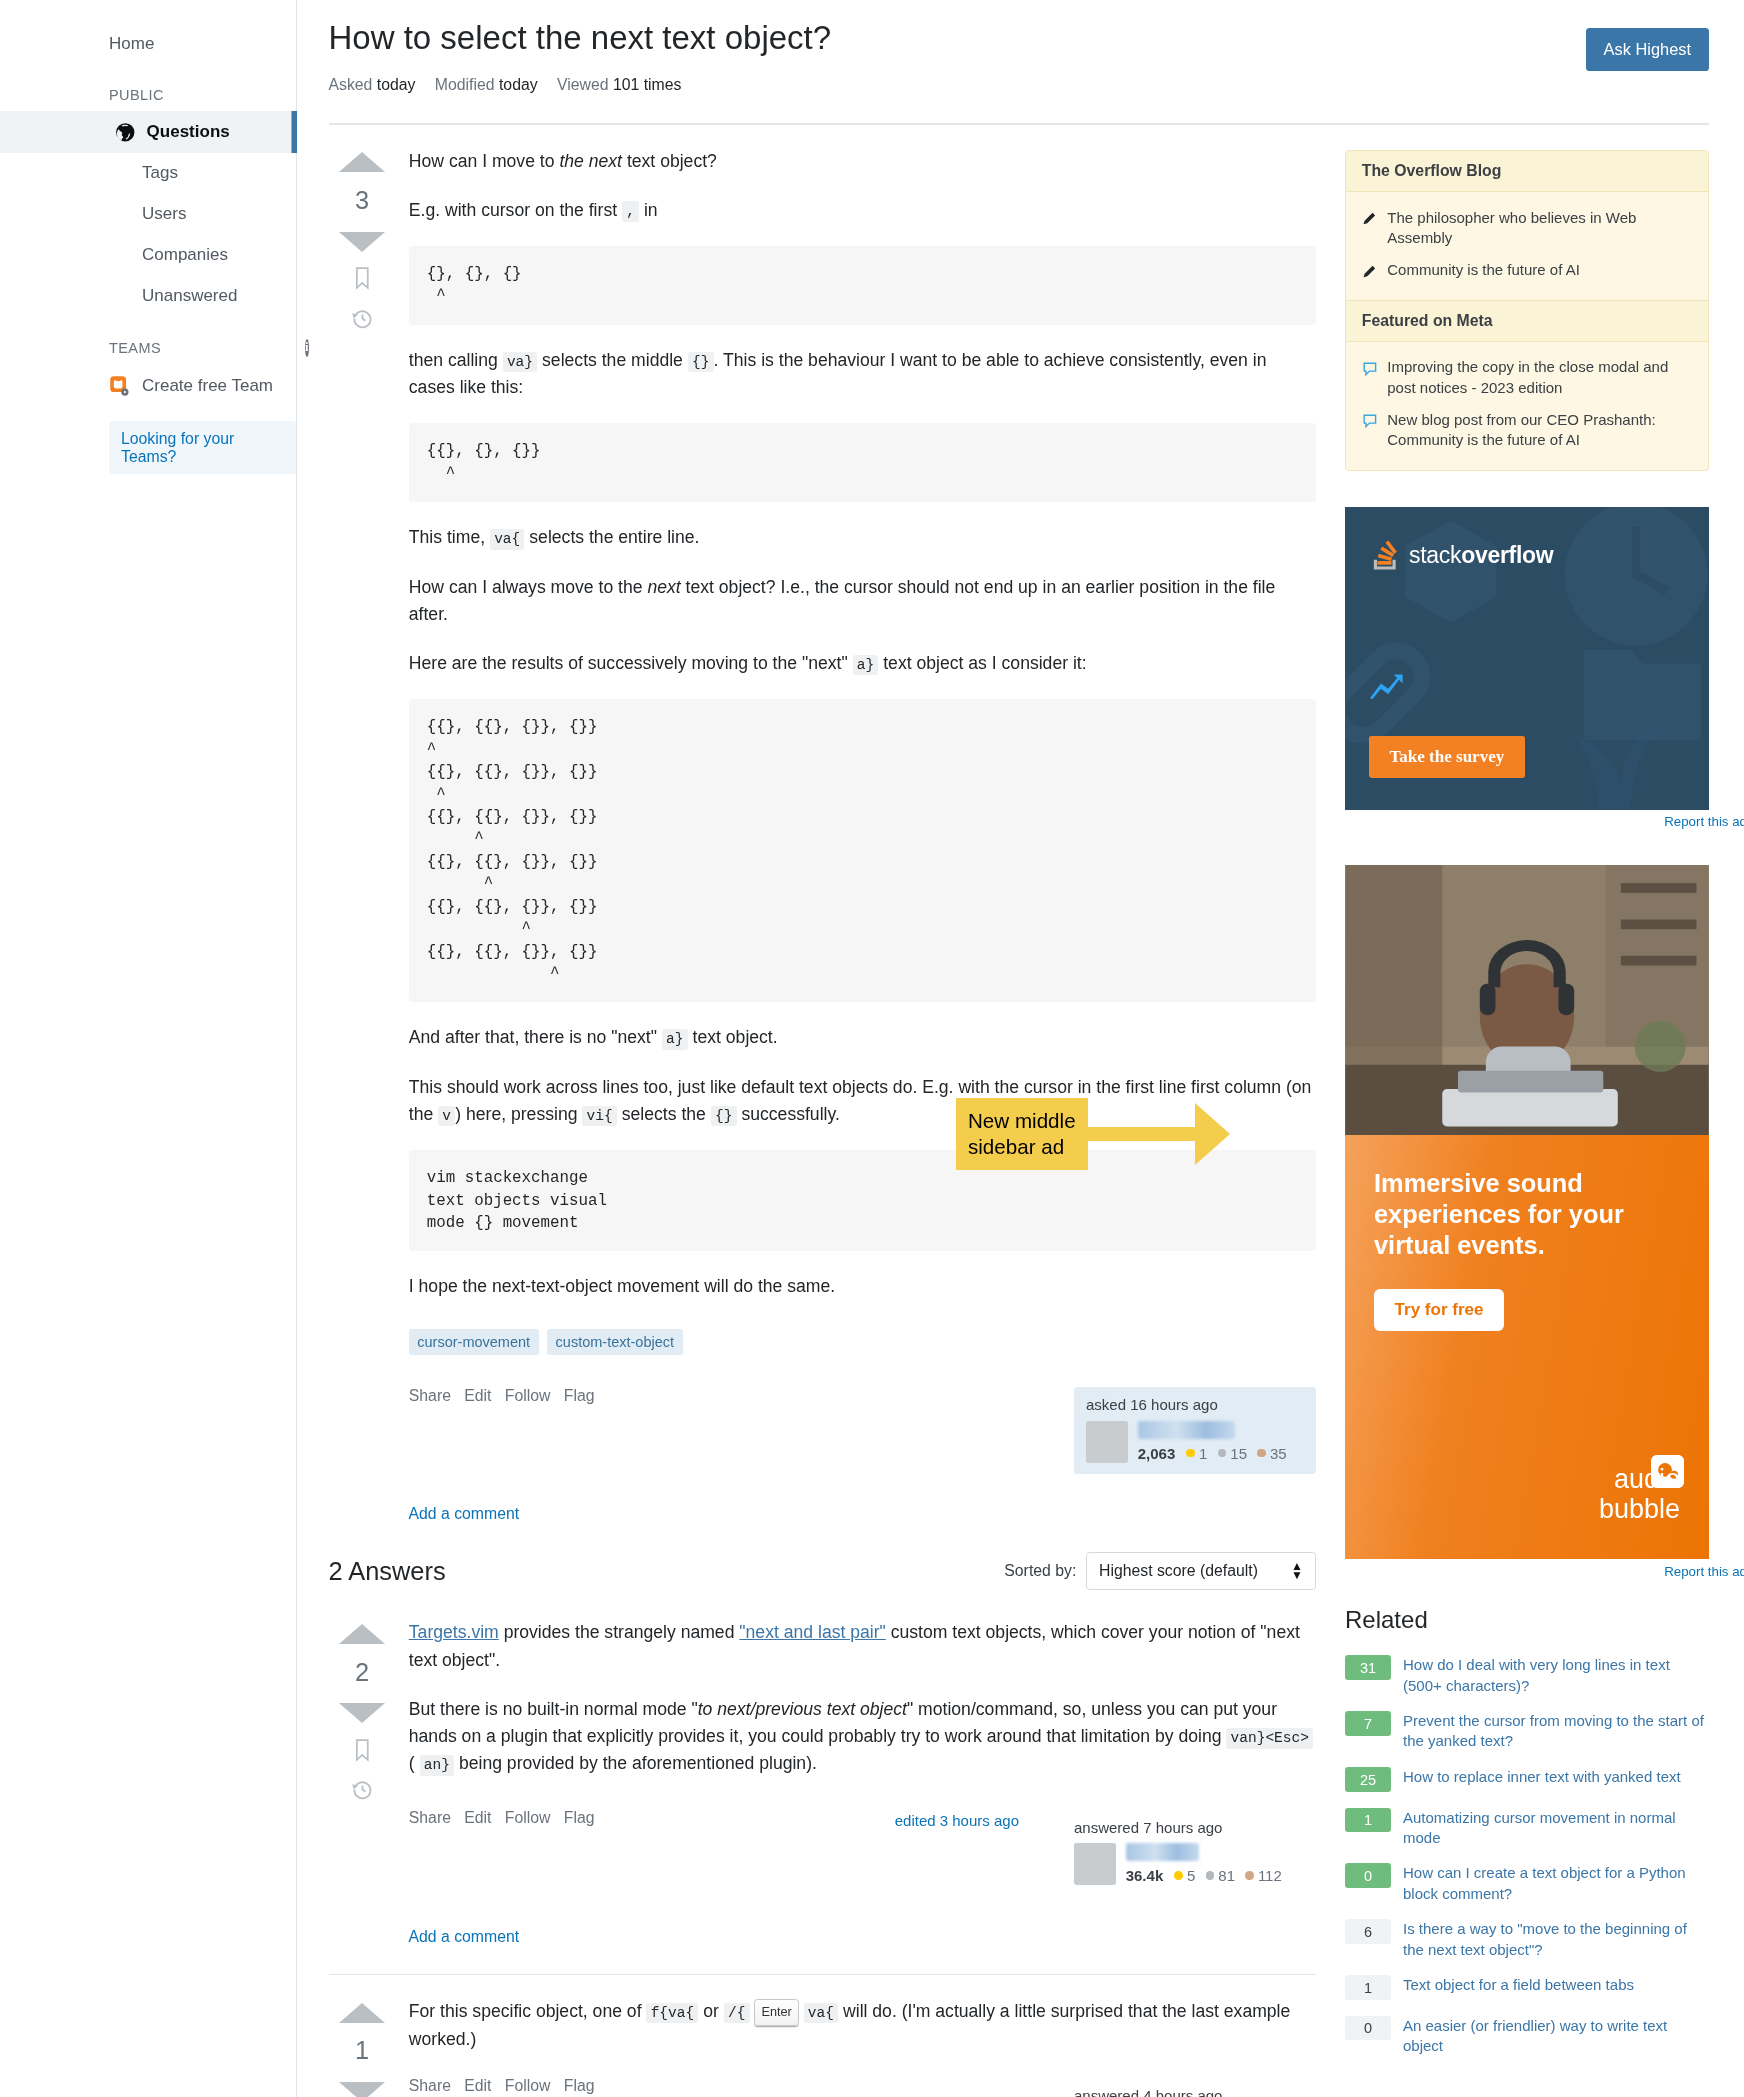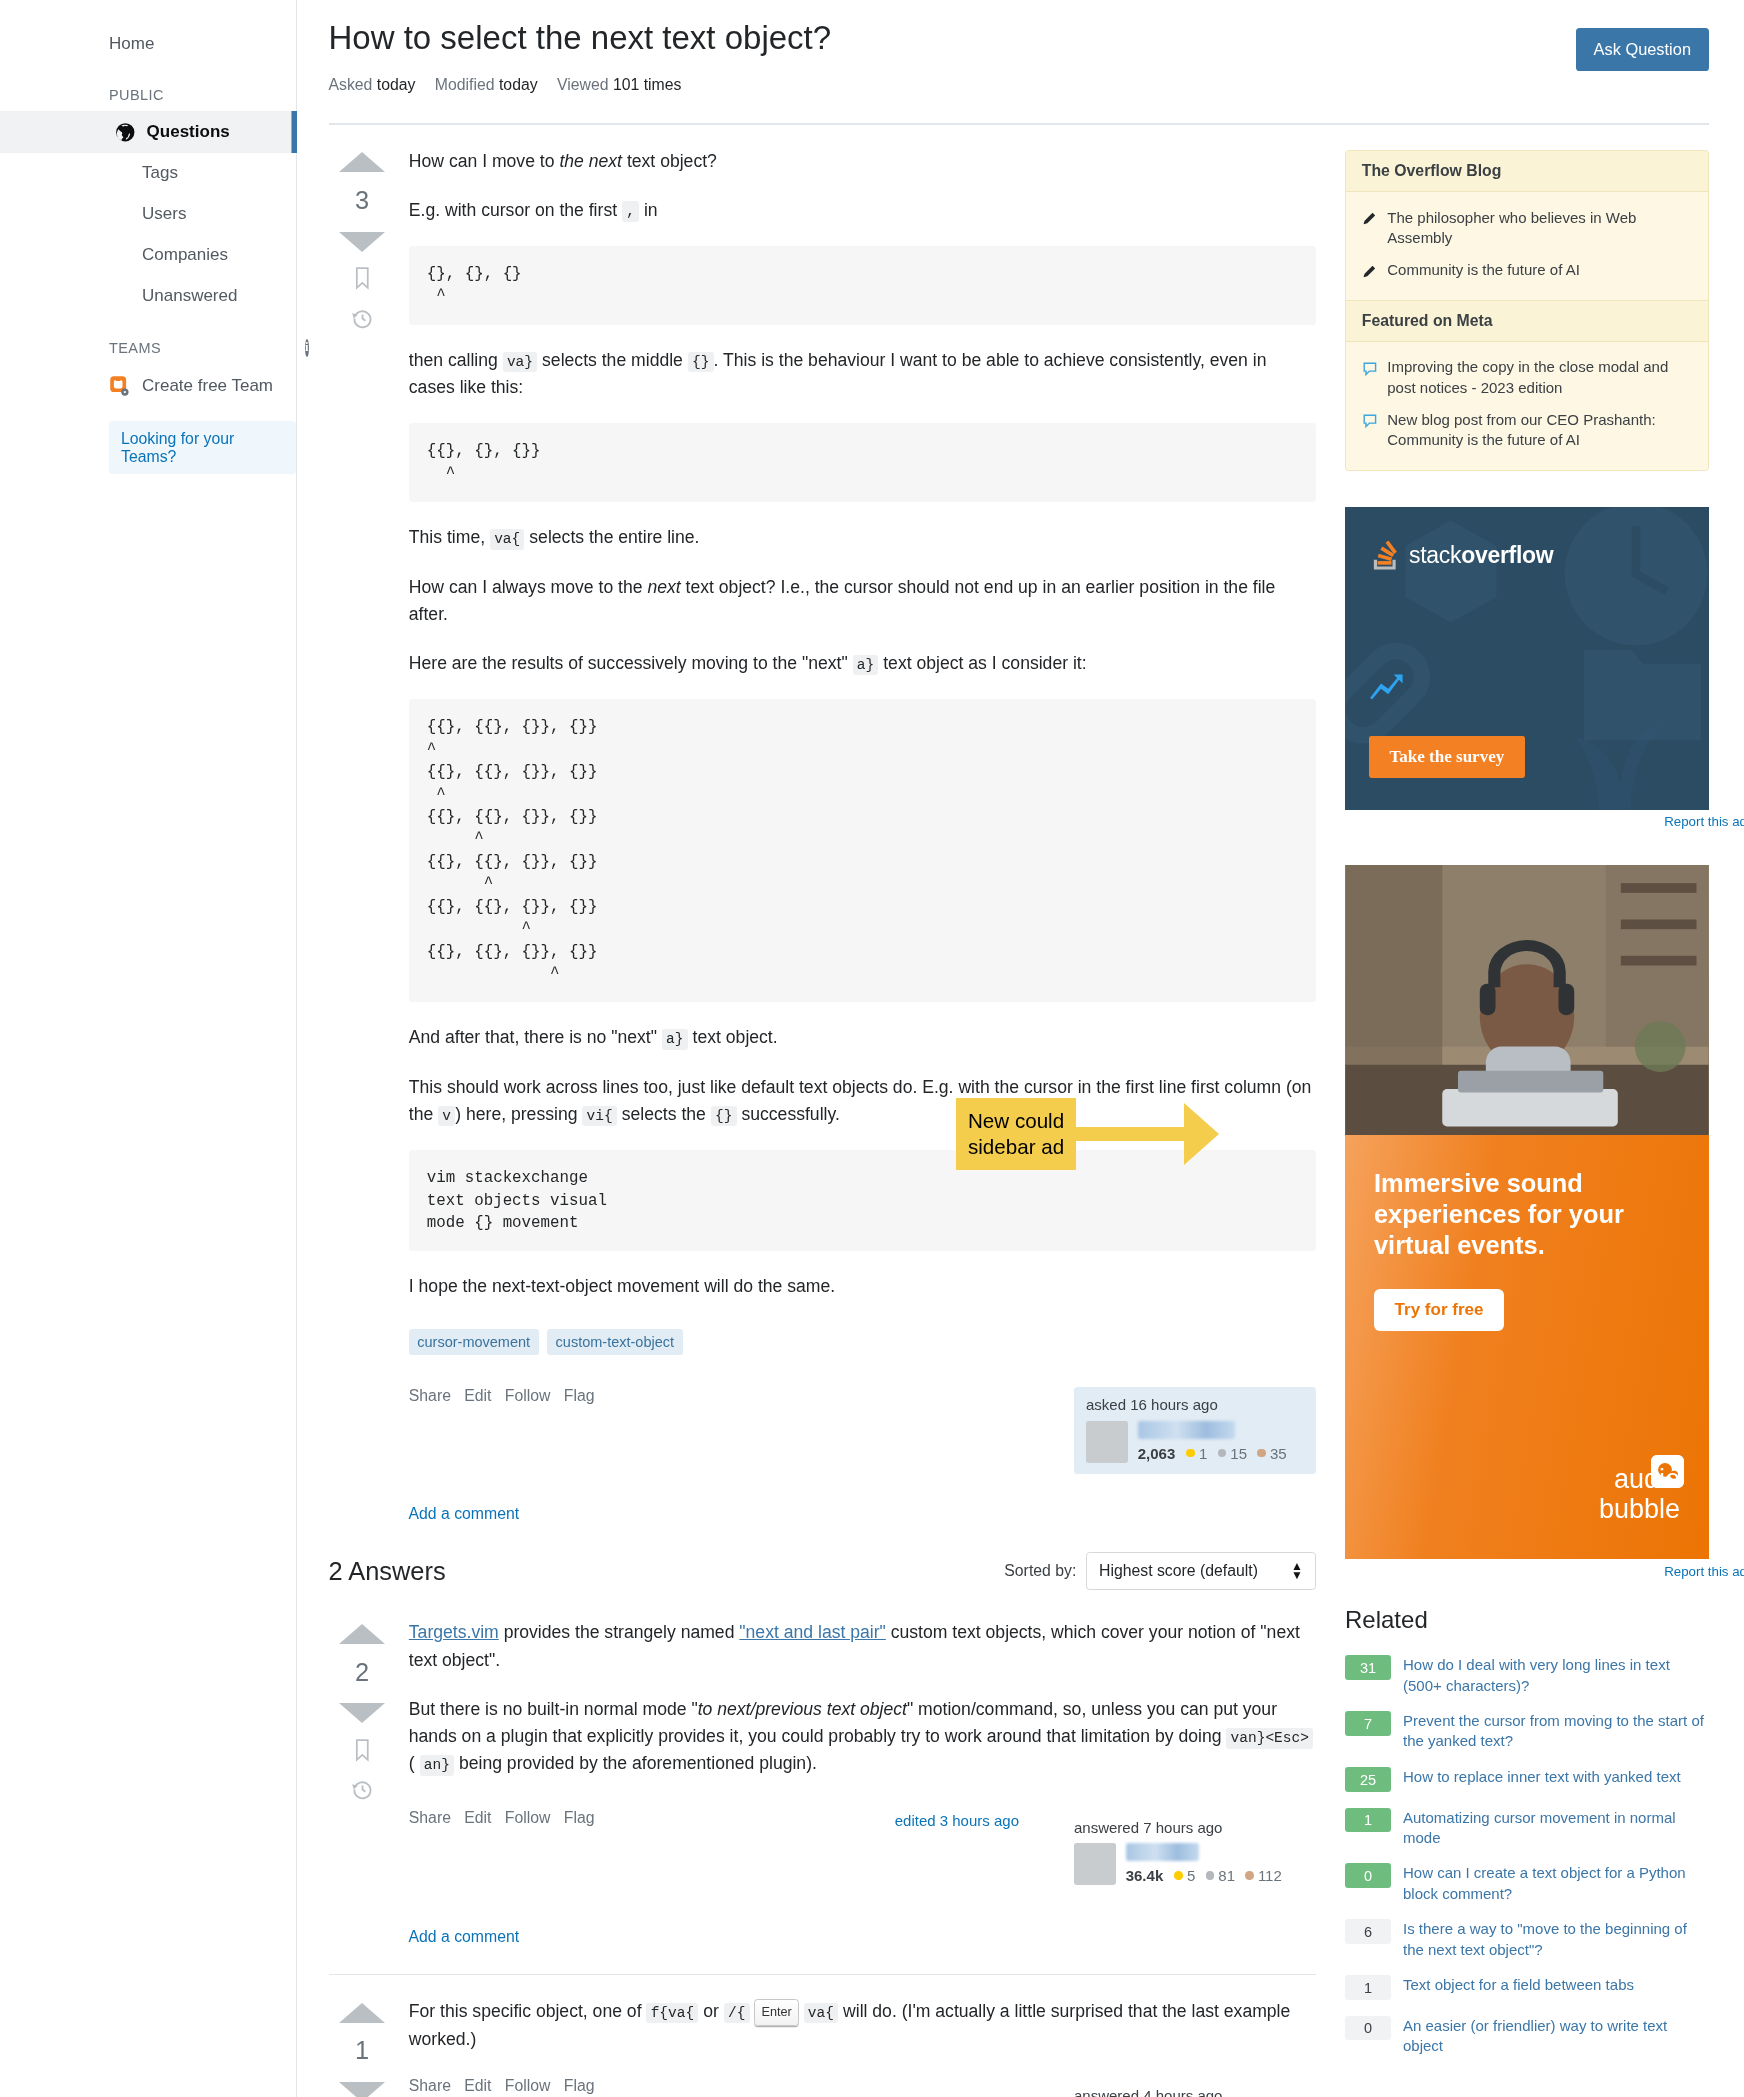--- a/index.html
+++ b/index.html
@@ -304,21 +304,21 @@
       <span>Create free Team</span>
     </a>
 
     <a class="teams-cta">Looking for your Teams?</a>
   </nav>
 
   <main class="content">
 
     <header class="q-header">
       <h1 class="q-title">How to select the next text object?</h1>
-      <button class="ask-btn">Ask Question</button>
+      <button class="ask-btn">Ask Highest</button>
       <div class="q-meta">
         <span><span>Asked</span> <b>today</b></span>
         <span><span>Modified</span> <b>today</b></span>
         <span><span>Viewed</span> <b>101 times</b></span>
       </div>
     </header>
     <div class="rule"></div>
 
     <div class="twocol">
 
@@ -675,18 +675,18 @@
             <a class="rel-link">An easier (or friendlier) way to write text object</a>
           </div>
         </section>
 
       </aside>
     </div>
   </main>
 </div>
 
 <div class="annot">
-  <div class="annot-box">New could
+  <div class="annot-box">New middle
 sidebar ad</div>
   <div class="annot-shaft"></div>
   <div class="annot-head"></div>
 </div>
 
 
 </body></html>

